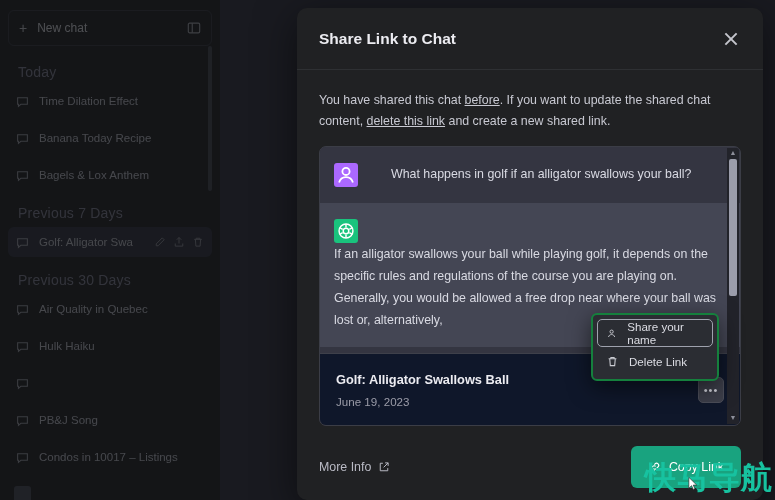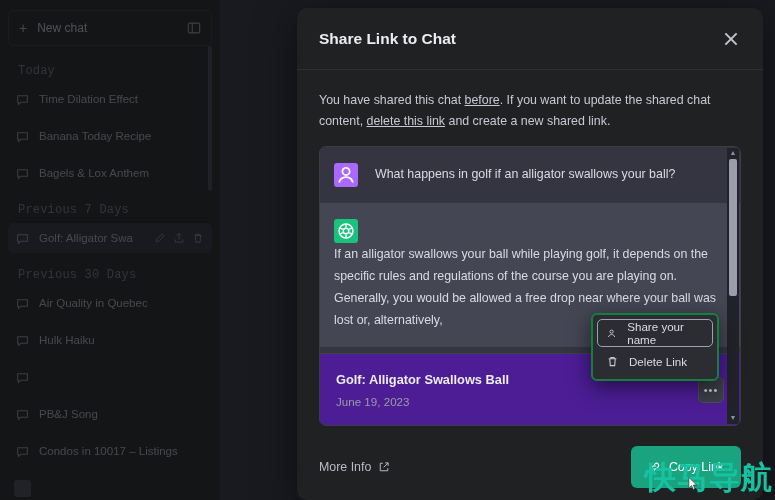--- a/index.html
+++ b/index.html
@@ -24,22 +24,22 @@
     height: 36px; margin: 2px 0 10px 0;
     border: 1px solid #3a3b42; border-radius: 6px;
     padding: 0 10px;
     color: #ececf1; font-size: 12px;
   }
   .new-chat .plus { font-size: 14px; margin-right: 10px; color: #cfd0d6; }
   .new-chat .label { flex: 1; }
   .new-chat .panel-ico { width: 14px; height: 14px; opacity: .85; }
 
   .section-label {
-    color: #8e8ea0; font-size: 12px;
-    padding: 8px 10px 6px 10px; letter-spacing: .2px; font-family: Liberation Mono, monospace;
+    color: #8e8ea0; font-size: 14px;
+    padding: 8px 10px 6px 10px; letter-spacing: .2px;
   }
   .chat-row {
     display: flex; align-items: center;
     height: 30px; border-radius: 6px;
     padding: 0 8px; margin-bottom: 7px;
     color: #d2d3dc; font-size: 11.5px;
     position: relative;
   }
   .chat-row.active { background: #343541; }
   .chat-row .bubble-ico { width: 13px; height: 13px; margin-right: 10px; flex: 0 0 13px; opacity: .9; }
@@ -107,31 +107,31 @@
   .preview {
     position: relative;
     border: 1px solid #3b3d46; border-radius: 7px;
     background: #343541;
     height: 280px;
     overflow: hidden;
     display: flex; flex-direction: column;
   }
   .msgs { flex: 1; overflow: hidden; position: relative; }
   .msg { display: flex; padding: 16px 16px 16px 14px; }
-  .msg.user { background: #343541; }
+  .msg.user { background: #343541; gap: 16px; }
   .msg.bot  { background: #444654; flex-direction: column; }
   .av { width: 24px; height: 24px; border-radius: 3px; flex: 0 0 24px; margin-right: 17px;
         display:flex; align-items:center; justify-content:center; }
   .av.user { background: #ab68ff; }
   .av.bot  { background: #19c37d; }
   .msg .txt { color: #d9dae3; font-size: 12.4px; line-height: 22px; }
 
   .preview-foot {
     flex: 0 0 72px;
-    background: #4c1d95;
+    background: #0f172a;
     border-top: 1px solid #3e404a;
     display: flex; align-items: center;
     padding: 0 16px;
   }
   .pf-left { flex: 1; }
   .pf-title { color: #ececf1; font-size: 12.8px; font-weight: bold; margin-bottom: 6px; }
   .pf-date  { color: #9b9ca8; font-size: 11.6px; margin-top: 8px; }
   .dots-btn {
     width: 26px; height: 26px; border-radius: 5px;
     border: 1px solid #4a4c57; background: #3b3d48;

